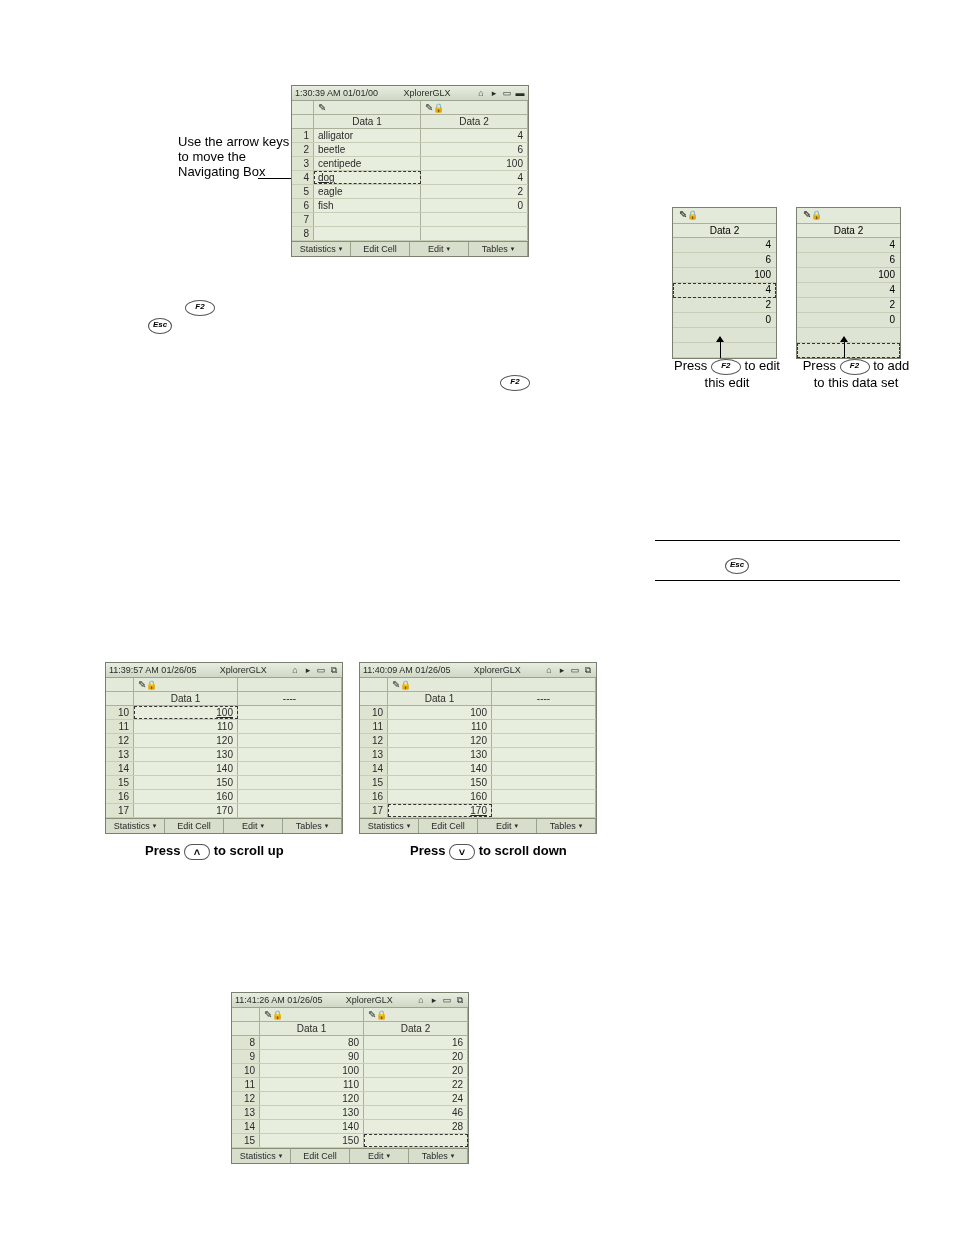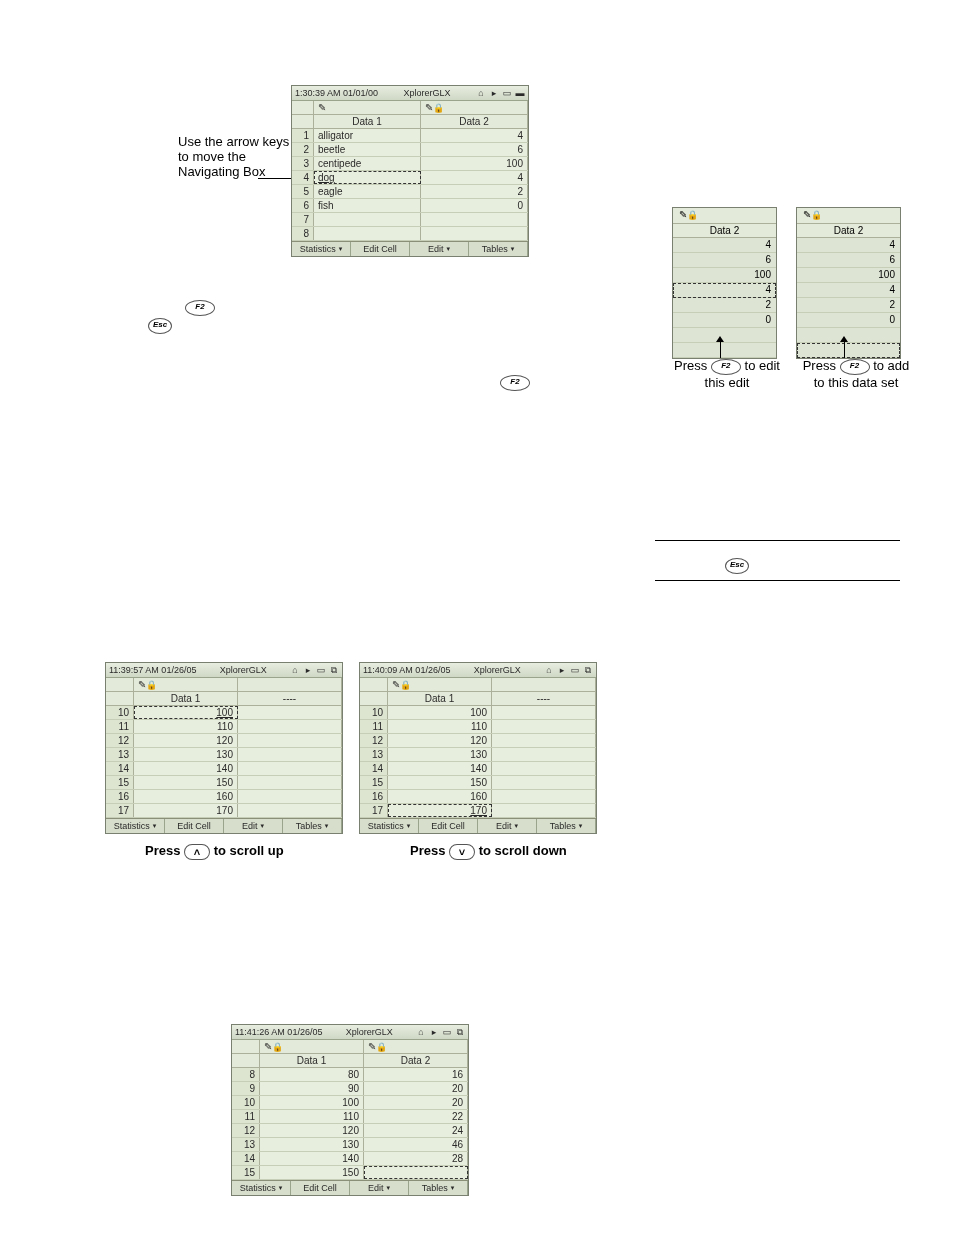--- a/index.html
+++ b/index.html
@@ -474,21 +474,21 @@
       <div class="fbtn">
           <span>Tables</span>
           <span class="tri">▾</span>
         </div>
     </div>
   </div>
   <div class="caption" style="left:410px; top:843px;text-align:center;">
     <span>Press </span><span class="arrowkey">˅</span><span> to scroll down</span>
   </div>
 
-  <div class="scr" style="left:231px; top:1024px; width:236px;justify-content:space-between;">
+  <div class="scr" style="left:231px; top:992px; width:236px;justify-content:space-between;">
     <div class="titlebar">
       <span>11:41:26 AM  01/26/05</span>
       <span>XplorerGLX</span>
       <span class="right">
         <span class="ico">⌂</span>
         <span class="ico">▸</span>
         <span class="ico">▭</span>
         <span class="ico">⧉</span>
       </span>
     </div>

